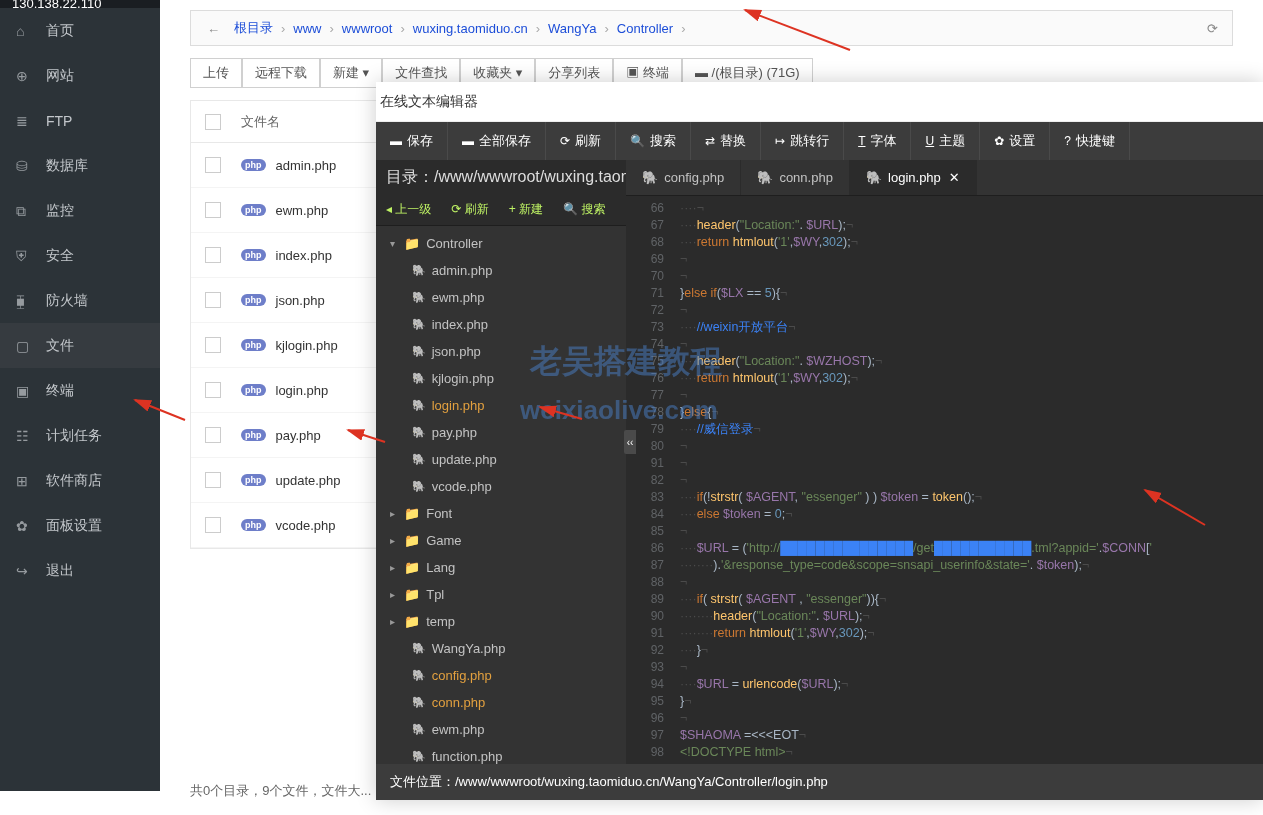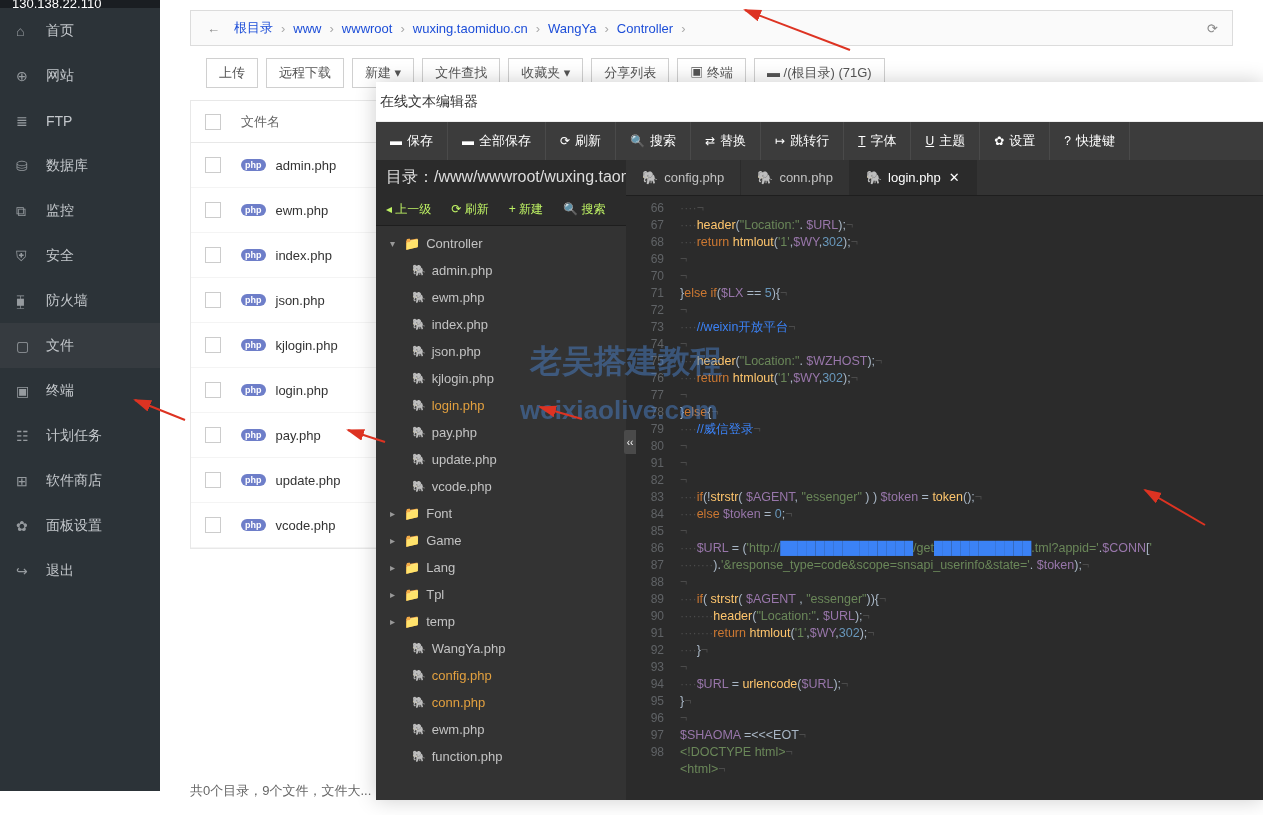--- a/index.html
+++ b/index.html
@@ -8,21 +8,21 @@
 .sidebar .server-ip{height:8px;background:#1a1e22;overflow:visible;line-height:8px;padding-left:12px;font-size:13px;color:#fff;}
 .sidebar .nav-item{height:45px;display:flex;align-items:center;padding-left:16px;cursor:pointer;}
 .sidebar .nav-item.active{background:#363b40;}
 .sidebar .nav-icon{width:16px;height:16px;margin-right:14px;display:inline-block;opacity:0.7;}
 .main{position:absolute;left:160px;top:0;right:0;height:815px;background:#fff;}
 .breadcrumb{height:36px;margin:10px 30px 6px;border:1px solid #dcdcdc;background:#fafafa;display:flex;align-items:center;padding:0 8px;font-size:13px;color:#555;}
 .breadcrumb .back-btn{padding:0 8px;color:#888;cursor:pointer;}
 .breadcrumb .crumb{padding:0 6px;cursor:pointer;color:#1d4ed8;}
 .breadcrumb .sep{color:#aaa;padding:0 2px;}
 .breadcrumb .refresh{margin-left:auto;color:#888;cursor:pointer;padding:0 6px;}
-.toolbar{display:flex;gap:8px;margin:12px 46px;}
+.toolbar{display:flex;margin:12px 30px;}
 .toolbar button{height:30px;padding:0 12px;background:#fff;border:1px solid #d0d0d0;font-size:13px;color:#555;cursor:pointer;}
 .file-table{margin:0 30px;border:1px solid #e8e8e8;}
 .file-table .header{height:42px;display:flex;align-items:center;background:#fff;border-bottom:1px solid #e8e8e8;padding:0 14px;font-size:13px;color:#666;}
 .file-table .row{height:45px;display:flex;align-items:center;padding:0 14px;font-size:13px;color:#333;border-bottom:1px solid #f4f4f4;}
 .file-table .checkbox{width:16px;height:16px;border:1px solid #ccc;margin-right:20px;}
 .php-badge{background:#6e7ec9;color:#fff;font-size:9px;padding:1px 4px;border-radius:8px;margin-right:10px;font-weight:bold;}
 .status-bar{position:absolute;bottom:15px;left:30px;font-size:13px;color:#666;}
 
 .editor{position:absolute;left:376px;top:82px;width:887px;height:718px;background:#fff;box-shadow:0 0 20px rgba(0,0,0,0.2);display:flex;flex-direction:column;}
 .editor-title{height:40px;display:flex;align-items:center;padding:0 4px;font-size:14px;color:#333;border-bottom:1px solid #eee;}
@@ -392,20 +392,21 @@
             <div>94</div>
             <div>95</div>
             <div>96</div>
             <div>97</div>
             <div>98</div>
           </div>
         <div class="code-lines" id="code-lines"><div><span class="ws">····</span><span class="invis">¬</span></div><div><span class="ws">····</span><span class="fn">header</span>(<span class="str">"Location:"</span>. <span class="var">$URL</span>);<span class="invis">¬</span></div><div><span class="ws">····</span><span class="kw">return</span> <span class="fn">htmlout</span>(<span class="str">'1'</span>,<span class="var">$WY</span>,<span class="num">302</span>);<span class="invis">¬</span></div><div><span class="invis">¬</span></div><div><span class="invis">¬</span></div><div>}<span class="kw">else if</span>(<span class="var">$LX</span> == <span class="num">5</span>){<span class="invis">¬</span></div><div><span class="invis">¬</span></div><div><span class="ws">····</span><span class="cmt">//weixin开放平台</span><span class="invis">¬</span></div><div><span class="invis">¬</span></div><div><span class="ws">····</span><span class="fn">header</span>(<span class="str">"Location:"</span>. <span class="var">$WZHOST</span>);<span class="invis">¬</span></div><div><span class="ws">····</span><span class="kw">return</span> <span class="fn">htmlout</span>(<span class="str">'1'</span>,<span class="var">$WY</span>,<span class="num">302</span>);<span class="invis">¬</span></div><div><span class="invis">¬</span></div><div>}<span class="kw">else</span>{<span class="invis">¬</span></div><div><span class="ws">····</span><span class="cmt">//威信登录</span><span class="invis">¬</span></div><div><span class="invis">¬</span></div><div><span class="invis">¬</span></div><div><span class="invis">¬</span></div><div><span class="ws">····</span><span class="kw">if</span>(!<span class="fn">strstr</span>( <span class="var">$AGENT</span>, <span class="str">"essenger"</span> ) ) <span class="var">$token</span> = <span class="fn">token</span>();<span class="invis">¬</span></div><div><span class="ws">····</span><span class="kw">else</span> <span class="var">$token</span> = <span class="num">0</span>;<span class="invis">¬</span></div><div><span class="invis">¬</span></div><div><span class="ws">····</span><span class="var">$URL</span> = (<span class="str">'http://</span><span class="cmt">███████████████</span><span class="str">/get</span><span class="cmt">███████████</span><span class="str">.tml?appid='</span>.<span class="var">$CONN</span>[<span class="str">'</span></div><div><span class="ws">········</span>).<span class="str">'&amp;response_type=code&amp;scope=snsapi_userinfo&amp;state='</span>. <span class="var">$token</span>);<span class="invis">¬</span></div><div><span class="invis">¬</span></div><div><span class="ws">····</span><span class="kw">if</span>( <span class="fn">strstr</span>( <span class="var">$AGENT</span> , <span class="str">"essenger"</span>)){<span class="invis">¬</span></div><div><span class="ws">········</span><span class="fn">header</span>(<span class="str">"Location:"</span>. <span class="var">$URL</span>);<span class="invis">¬</span></div><div><span class="ws">········</span><span class="kw">return</span> <span class="fn">htmlout</span>(<span class="str">'1'</span>,<span class="var">$WY</span>,<span class="num">302</span>);<span class="invis">¬</span></div><div><span class="ws">····</span>}<span class="invis">¬</span></div><div><span class="invis">¬</span></div><div><span class="ws">····</span><span class="var">$URL</span> = <span class="fn">urlencode</span>(<span class="var">$URL</span>);<span class="invis">¬</span></div><div>}<span class="invis">¬</span></div><div><span class="invis">¬</span></div><div><span class="var">$SHAOMA</span> =&lt;&lt;&lt;EOT<span class="invis">¬</span></div><div><span class="str">&lt;!DOCTYPE html&gt;</span><span class="invis">¬</span></div><div><span class="str">&lt;html&gt;</span><span class="invis">¬</span></div></div>
       </div>
     </div>
   </div>
+  <div class="editor-footer">文件位置：/www/wwwroot/wuxing.taomiduo.cn/WangYa/Controller/login.php</div>
 </div>
 
 <div class="collapse-btn">‹‹</div>
 
 <div class="watermark wm1">老吴搭建教程</div>
 <div class="watermark wm2">weixiaolive.com</div>
 
 <svg class="arrow" style="left:130px;top:395px;width:60px;height:30px">
     <defs>
       <marker id="ah1" markerWidth="10" markerHeight="10" refX="8" refY="3" orient="auto">

